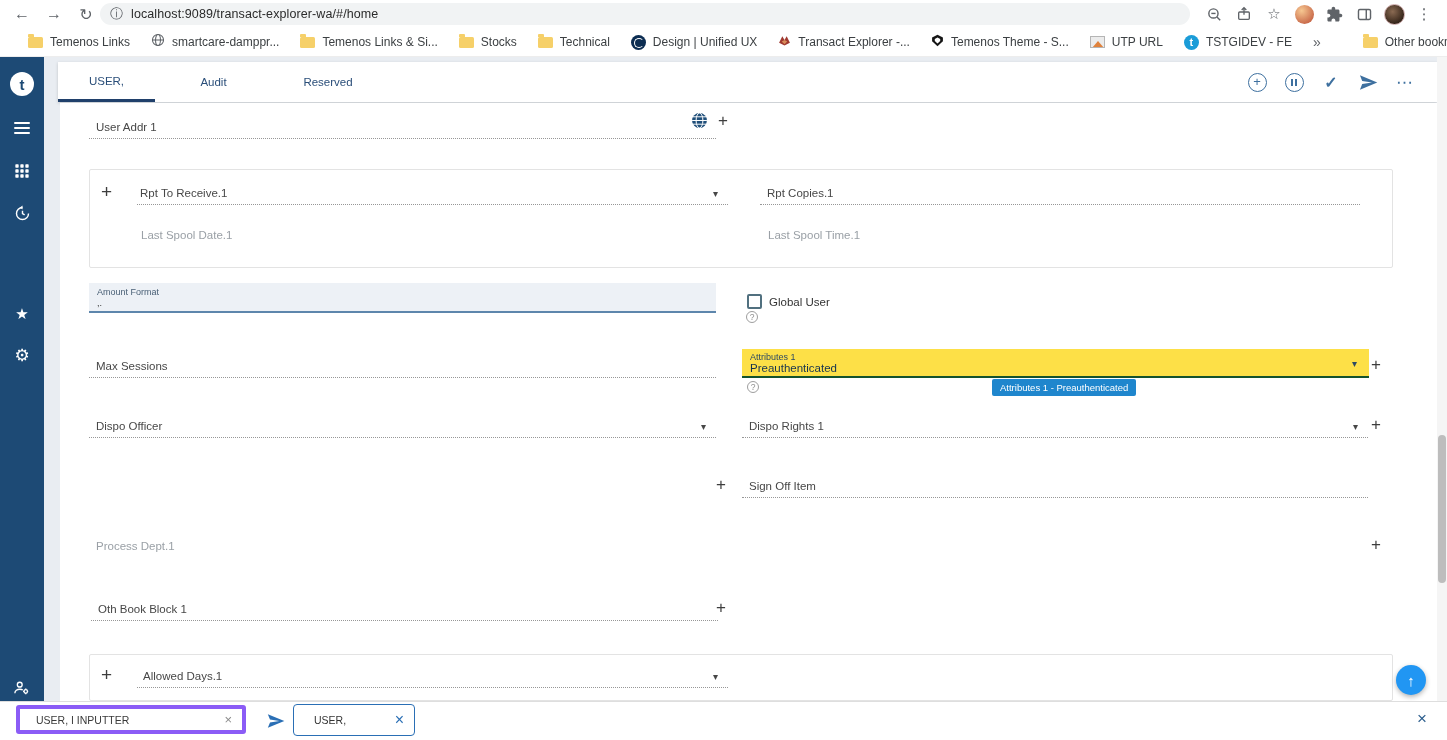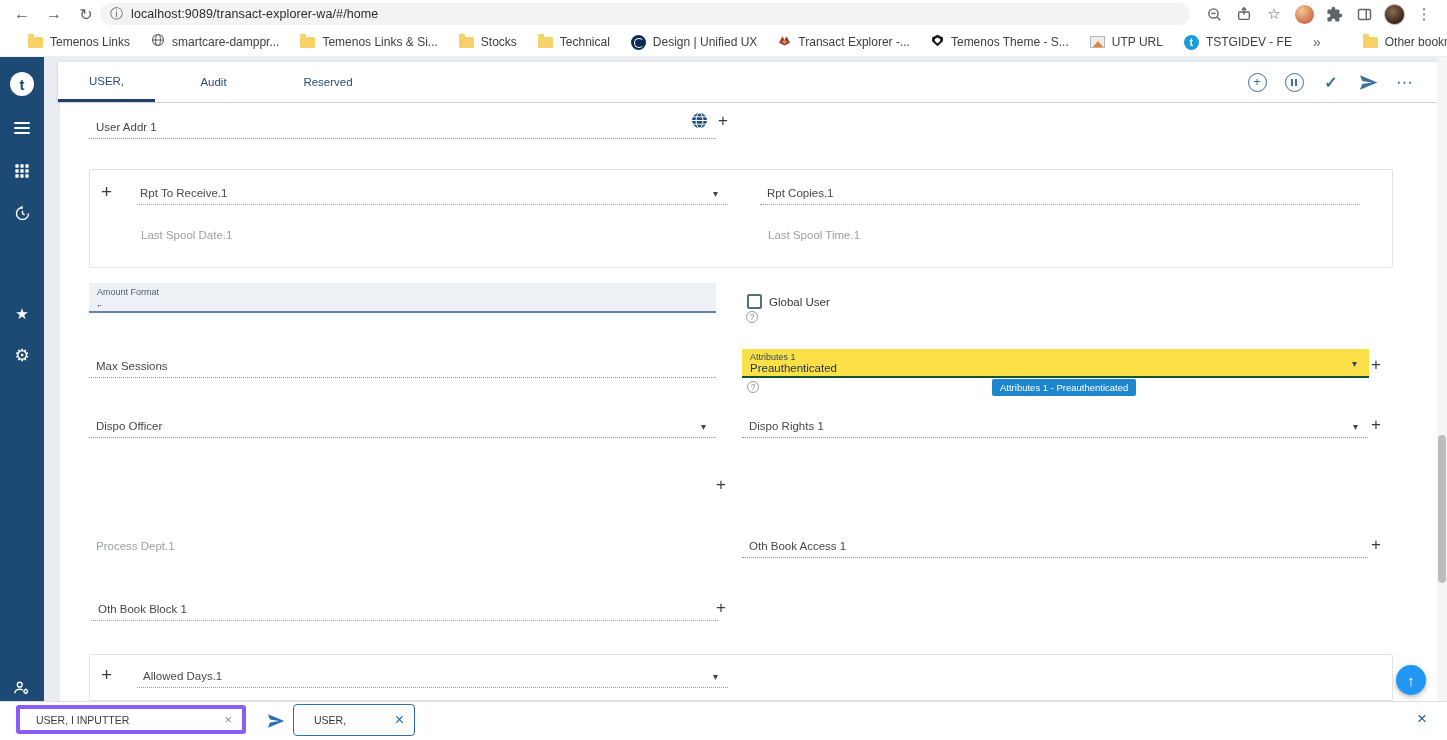--- a/index.html
+++ b/index.html
@@ -355,25 +355,25 @@
     <span class="lbl">Dispo Officer</span>
     <span class="caret">▾</span>
   </div>
   <div class="fld" style="left:742px;top:416px;width:626px;height:22px">
     <span class="lbl">Dispo Rights 1</span>
     <span class="caret">▾</span>
   </div>
   <span class="plus-abs" style="left:1371px;top:416px">+</span>
 
   <span class="plus-abs" style="left:716px;top:476px">+</span>
+  <div class="fld" style="left:742px;top:476px;width:626px;height:22px">
+    <span class="lbl">Sign Off Item</span>
+  </div>
 
   <span class="lbl-ro" style="left:96px;top:540px">Process Dept.1</span>
-  <div class="fld" style="left:742px;top:536px;width:626px;height:22px">
-    <span class="lbl">Oth Book Access 1</span>
-  </div>
   <span class="plus-abs" style="left:1371px;top:536px">+</span>
 
   <div class="fld" style="left:91px;top:599px;width:627px;height:22px">
     <span class="lbl">Oth Book Block 1</span>
   </div>
   <span class="plus-abs" style="left:716px;top:599px">+</span>
 
   <div class="groupbox" style="left:89px;top:654px;width:1304px;height:47px"></div>
   <span class="plus-abs" style="left:101px;top:665px;font-size:19px">+</span>
   <div class="fld" style="left:137px;top:662px;width:591px;height:26px;padding-left:6px">

